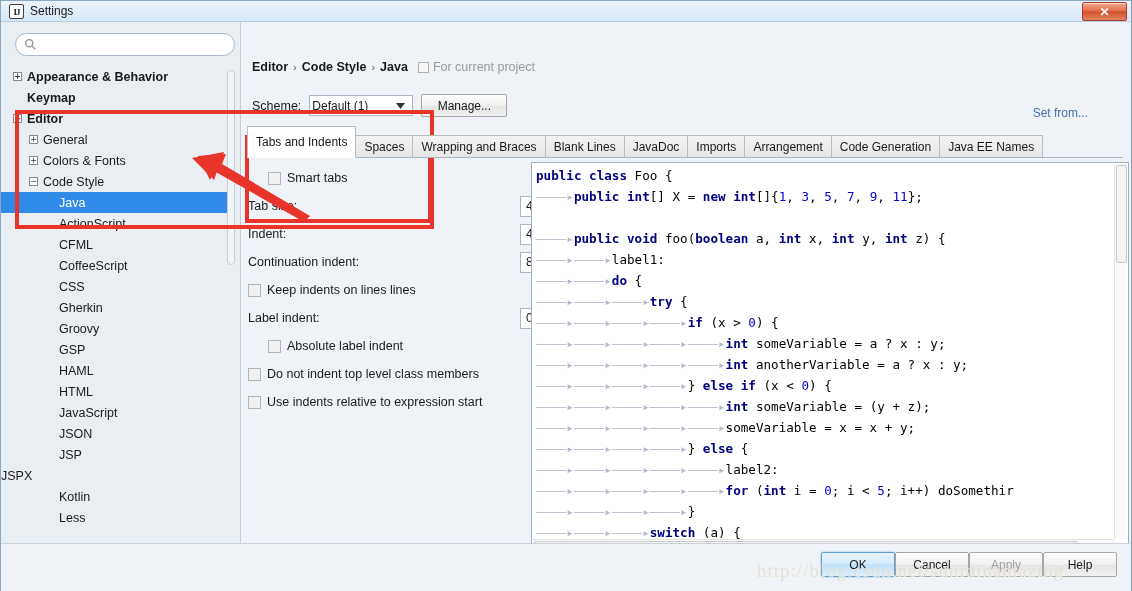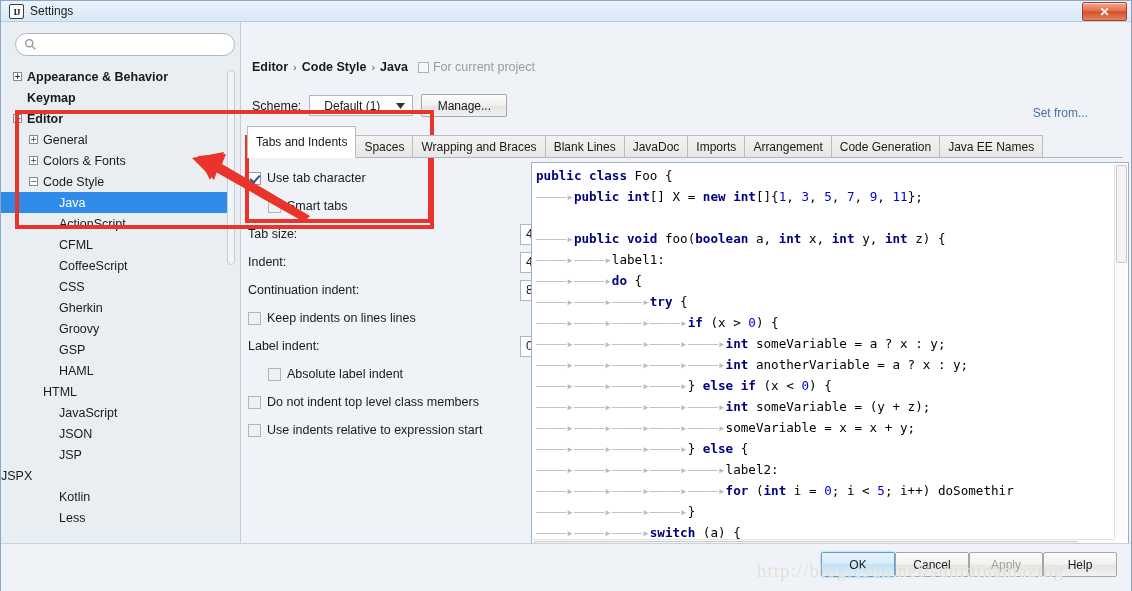--- a/index.html
+++ b/index.html
@@ -84,21 +84,21 @@
   .crumb b { font-weight: bold; }
   .crumb .sep { color: #555; font-size: 11px; }
   .crumb .proj { color: #9a9a9a; margin-left: 5px; display: flex; align-items: center; gap: 4px; }
   .proj-ic { width: 11px; height: 11px; border: 1px solid #b0b0b0; background: #f7f7f7; display: inline-block; }
 
   .scheme-row { position: absolute; left: 10px; top: 72px; display: flex; align-items: center; gap: 8px; }
   .scheme-lbl { font-size: 12.5px; color: #1a1a1a; }
   .combo {
     position: relative; width: 104px; height: 21px; background: #fff;
     border: 1px solid #a9b7c6; font-size: 12px; color: #1a1a1a;
-    display: flex; align-items: center; padding-left: 14px;
+    display: flex; align-items: center; padding-left: 2px;
   }
   .combo-arrow {
     position: absolute; right: 4px; top: 0; bottom: 0; width: 16px;
     display: flex; align-items: center; justify-content: center;
   }
   .btn {
     background: linear-gradient(180deg,#fdfdfd 0%,#f0f0f0 50%,#e4e4e4 51%,#f1f1f1 100%);
     border: 1px solid #a6a6a6; border-radius: 2px;
     font-size: 12px; color: #1a1a1a; font-family: "Liberation Sans", sans-serif;
     display: flex; align-items: center; justify-content: center;
@@ -241,21 +241,21 @@
             <div class="node">
               <span class="nlabel" style="margin-left: 58px;">Groovy</span>
             </div>
             <div class="node">
               <span class="nlabel" style="margin-left: 58px;">GSP</span>
             </div>
             <div class="node">
               <span class="nlabel" style="margin-left: 58px;">HAML</span>
             </div>
             <div class="node">
-              <span class="nlabel" style="margin-left: 42px;">HTML</span>
+              <span class="nlabel" style="margin-left: 58px;">HTML</span>
             </div>
             <div class="node">
               <span class="nlabel" style="margin-left: 58px;">JavaScript</span>
             </div>
             <div class="node">
               <span class="nlabel" style="margin-left: 58px;">JSON</span>
             </div>
             <div class="node">
               <span class="nlabel" style="margin-left: 58px;">JSP</span>
             </div>
@@ -332,24 +332,20 @@
             <div class="tab">
               <span>Code Generation</span>
             </div>
             <div class="tab">
               <span>Java EE Names</span>
             </div>
             <div class="tabs-filler"></div>
           </div>
 
         <div class="form">
-          <div class="frow">
-            <span class="cb checked"></span>
-            <span>Use tab character</span>
-          </div>
           <div class="frow indent1">
             <span class="cb dim"></span>
             <span>Smart tabs</span>
           </div>
           <div class="frow">
             <span>Tab size:</span>
             <span class="fnum">4</span>
           </div>
           <div class="frow">
             <span>Indent:</span>

